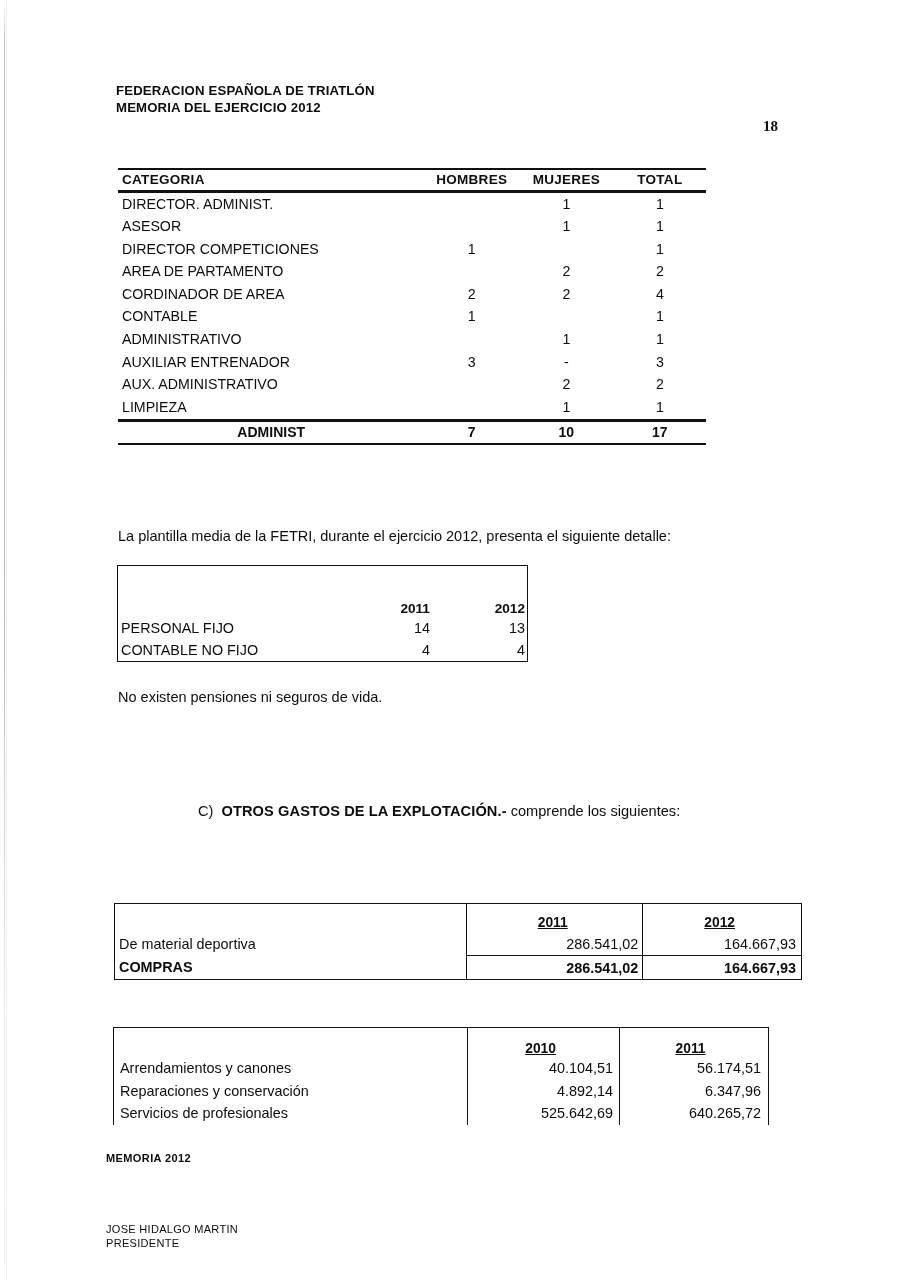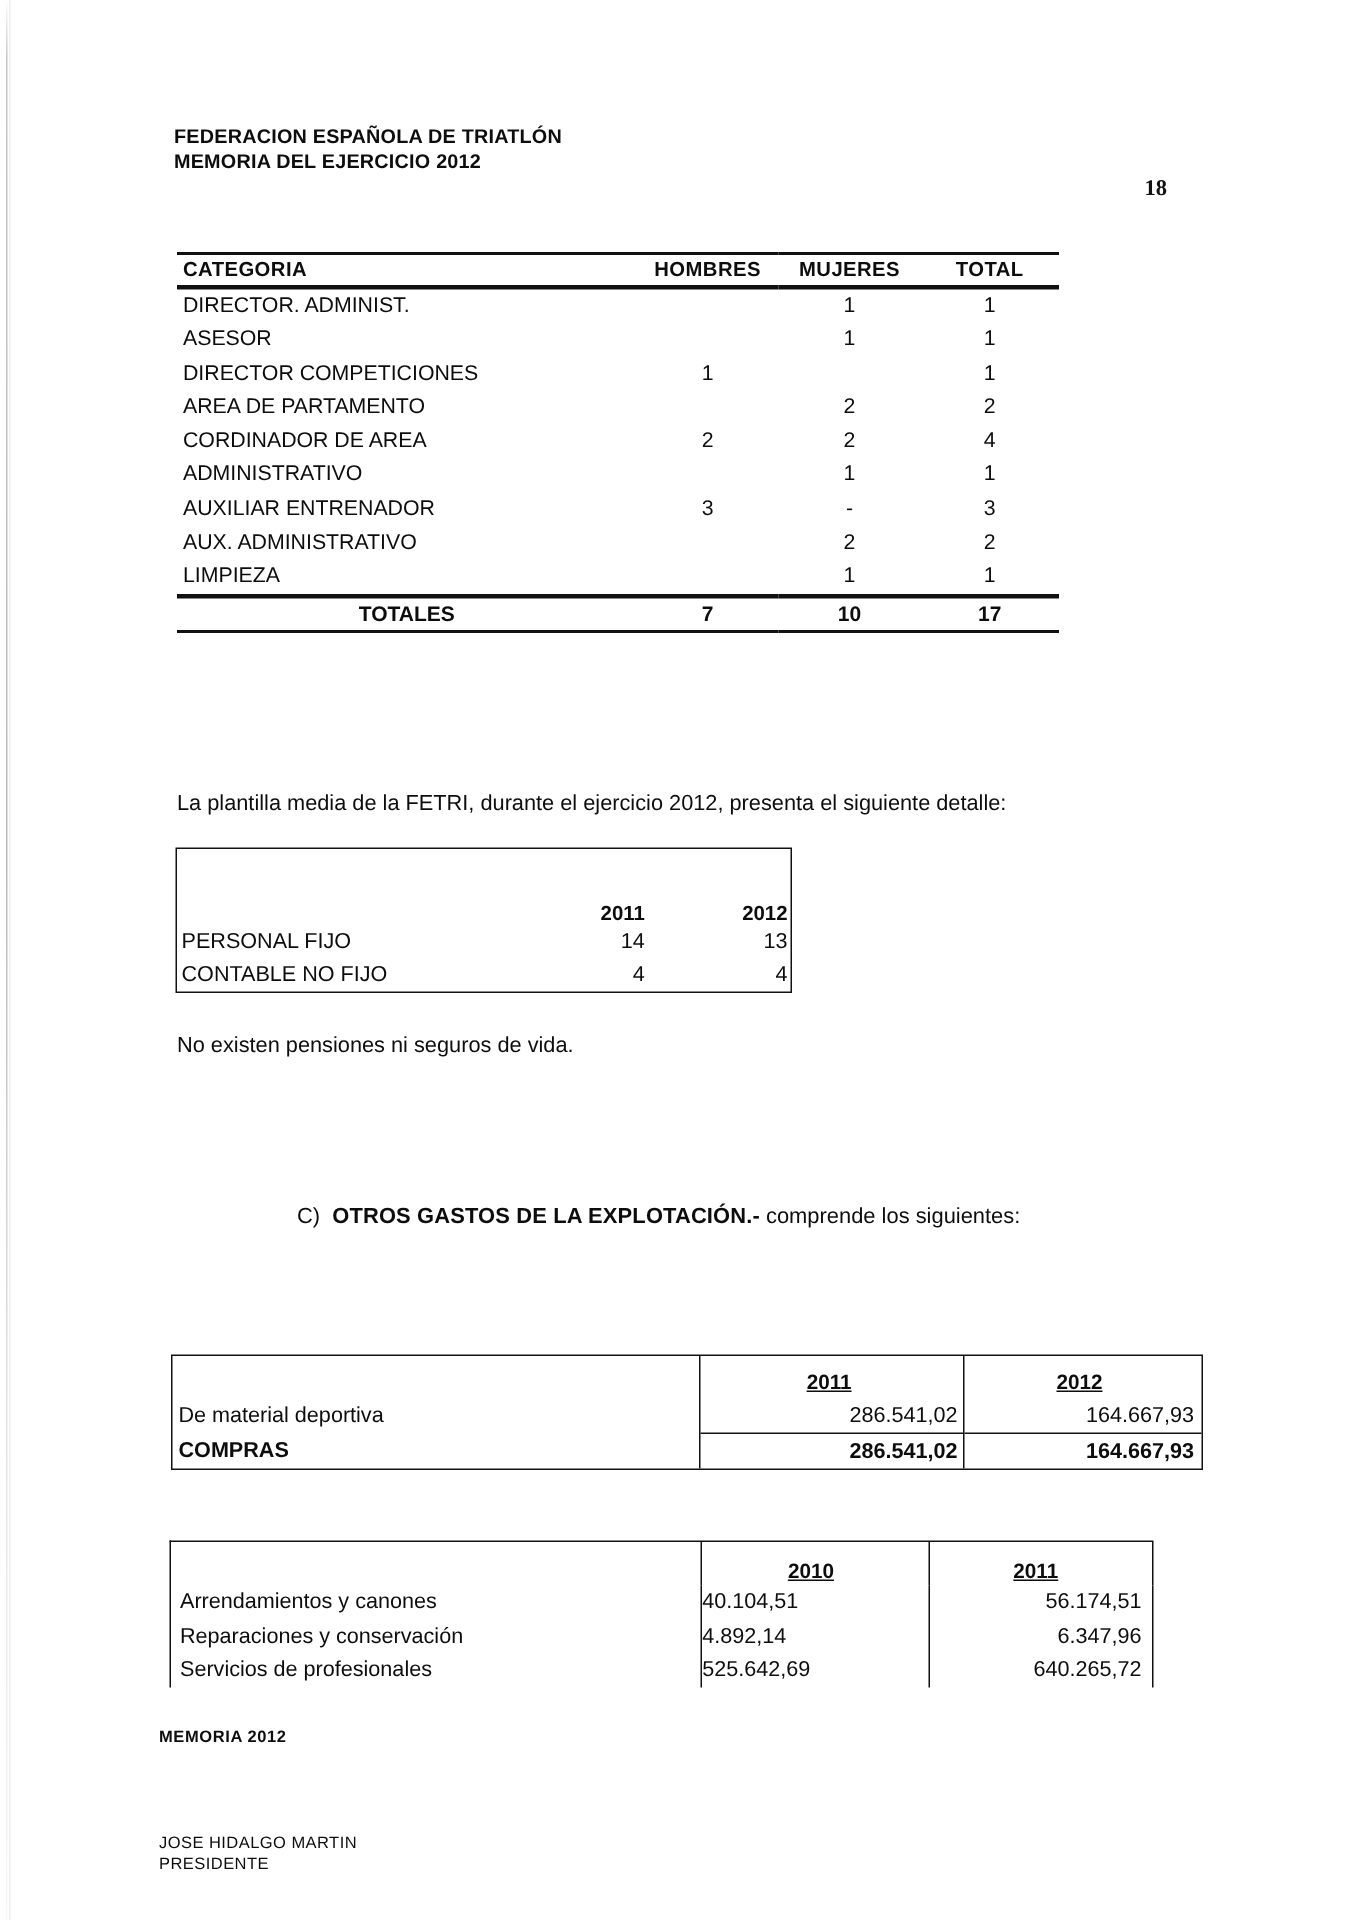--- a/index.html
+++ b/index.html
@@ -195,21 +195,21 @@
     border-top: 1.5px solid #111;
     box-sizing: border-box;
   }
   .t4 table {
     border-collapse: collapse;
     width: 100%;
     font-size: 14.4px;
   }
   .t4 td { padding: 0; }
   .t4 .lbl  { text-align: left; padding-left: 6px; width: 358px; }
-  .t4 .colA { text-align: left; width: 148px; padding-right: 6px;
+  .t4 .colA { text-align: right; width: 148px; padding-right: 6px;
               border-left: 1.4px solid #111; }
   .t4 .colB { text-align: right; width: 144px; padding-right: 7px;
               border-left: 1.4px solid #111; border-right: 1.4px solid #111; }
   .t4 .hdrow td { height: 28px; vertical-align: bottom; padding-bottom: 1px; }
   .t4 .hdrow .colA, .t4 .hdrow .colB { text-align: center; }
   .t4 .yr { font-weight: bold; font-size: 13.8px; text-decoration: underline; }
   .t4 .datarow td { height: 22.5px; vertical-align: middle; }
 
   
   .footer-memoria {
@@ -280,20 +280,26 @@
           <td class="c-m">2</td>
           <td class="c-t">2</td>
         </tr>
         <tr>
           <td class="c-cat">CORDINADOR DE AREA</td>
           <td class="c-h">2</td>
           <td class="c-m">2</td>
           <td class="c-t">4</td>
         </tr>
         <tr>
+          <td class="c-cat">CONTABLE</td>
+          <td class="c-h">1</td>
+          <td class="c-m"></td>
+          <td class="c-t">1</td>
+        </tr>
+        <tr>
           <td class="c-cat">ADMINISTRATIVO</td>
           <td class="c-h"></td>
           <td class="c-m">1</td>
           <td class="c-t">1</td>
         </tr>
         <tr>
           <td class="c-cat">AUXILIAR ENTRENADOR</td>
           <td class="c-h">3</td>
           <td class="c-m">-</td>
           <td class="c-t">3</td>
@@ -306,21 +312,21 @@
         </tr>
         <tr>
           <td class="c-cat">LIMPIEZA</td>
           <td class="c-h"></td>
           <td class="c-m">1</td>
           <td class="c-t">1</td>
         </tr>
       </tbody>
       <tfoot>
         <tr>
-          <td class="c-cat">TOTALES</td>
+          <td class="c-cat">ADMINIST</td>
           <td class="c-h">7</td>
           <td class="c-m">10</td>
           <td class="c-t">17</td>
         </tr>
       </tfoot>
     </table>
   </div>
 
   <div class="para para-plantilla">La plantilla media de la FETRI, durante el ejercicio 2012, presenta el siguiente detalle:</div>
 

